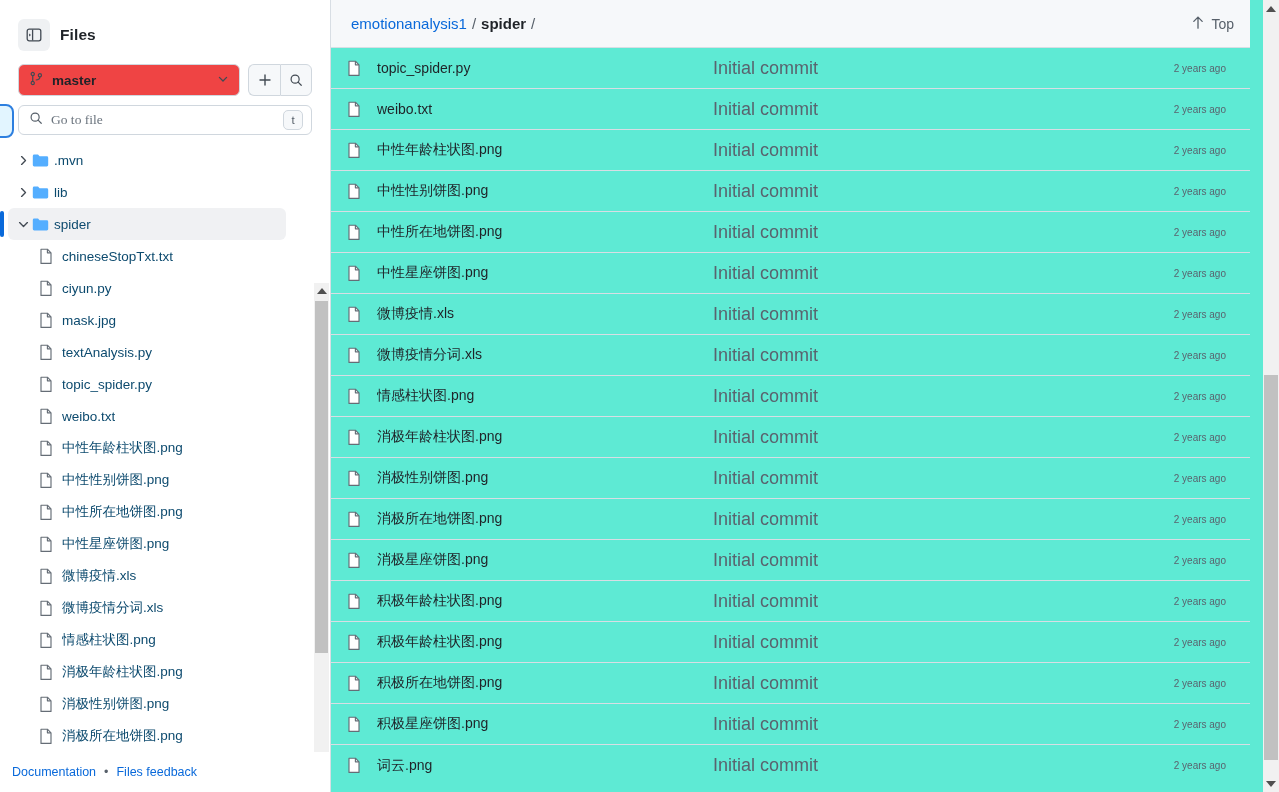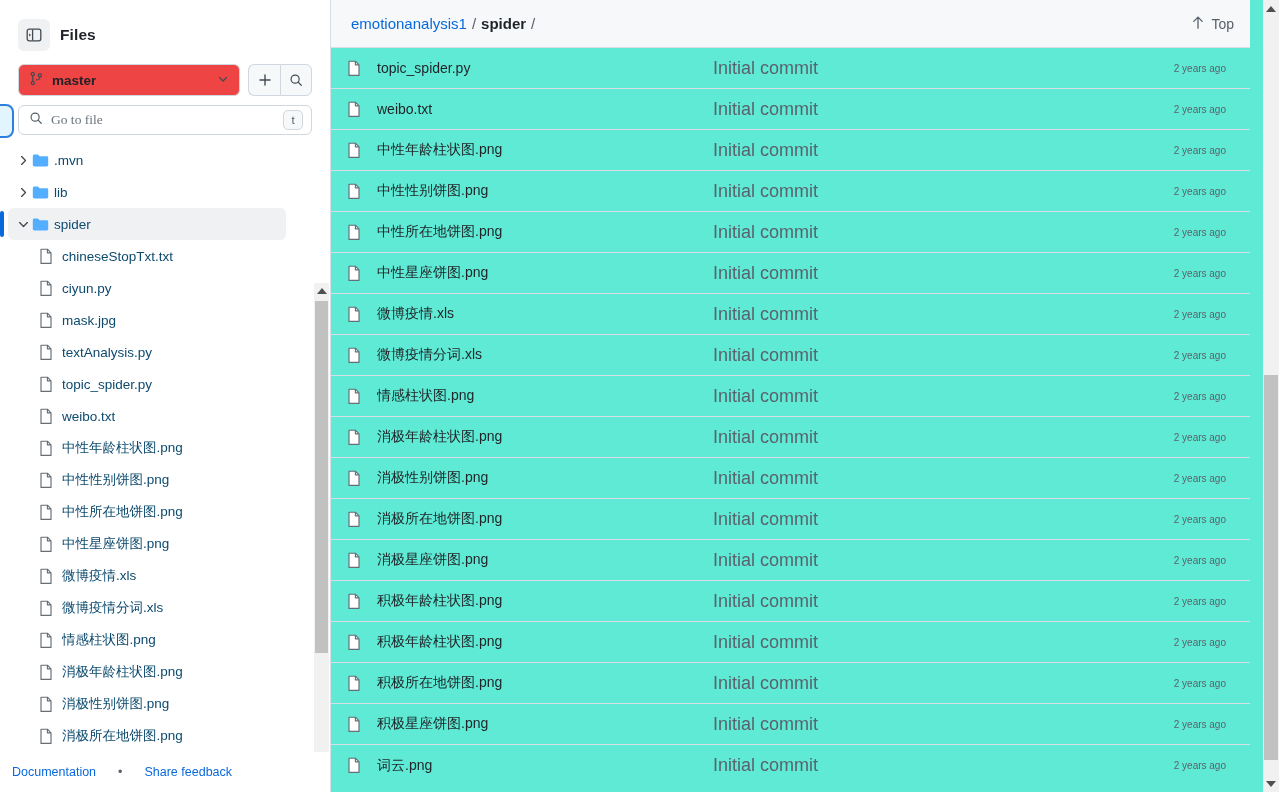--- a/index.html
+++ b/index.html
@@ -119,21 +119,21 @@
     background: #f1f1f1; cursor: pointer;
   }
   .sb-track-up { top: 0; }
   .sb-thumb {
     position: absolute; left: 1px; width: 13px;
     background: #c1c1c1; border-radius: 0; cursor: pointer;
   }
 
   .sb-footer {
     height: 40px; display: flex; align-items: center;
-    padding-left: 12px; gap: 22px; font-size: 12.5px;
+    padding-left: 12px; gap: 8px; font-size: 12.5px;
   }
   .sb-footer a { color: #0969da; text-decoration: none; cursor: pointer; }
   .sb-footer .dot { color: #57606a; }
 
   
   .main {
     flex: 1 1 auto; height: 792px; position: relative;
     background: #5eead4; overflow: hidden;
     display: flex; flex-direction: column;
   }
@@ -456,21 +456,21 @@
           <div class="bsb-arrow up"></div>
         </div>
         <div class="sb-thumb" style="top:18px;height:352px;"></div>
 
       </div>
     </div>
 
     <div class="sb-footer">
       <a>Documentation</a>
       <span class="dot">•</span>
-      <a>Share feedback</a>
+      <a>Files feedback</a>
     </div>
   </aside>
 
   <section class="main">
 
     <div class="crumb-bar">
       <div class="crumb">
         <a>emotionanalysis1</a>
         <span class="sep">/</span>
         <span class="cur">spider</span>

